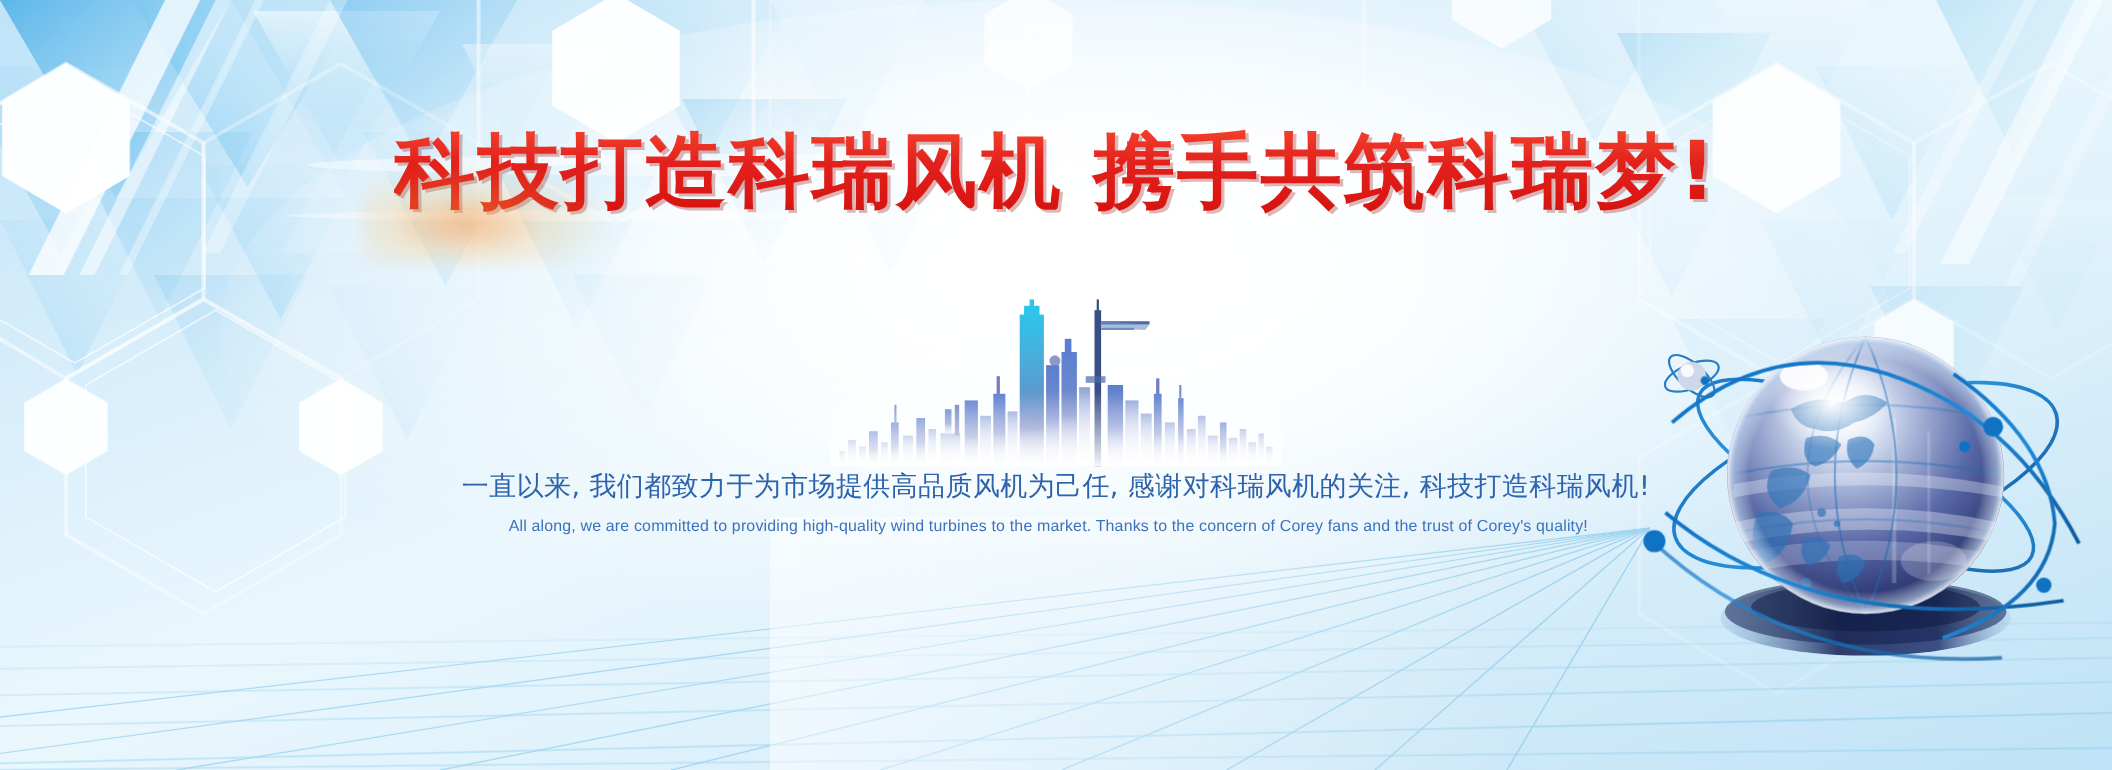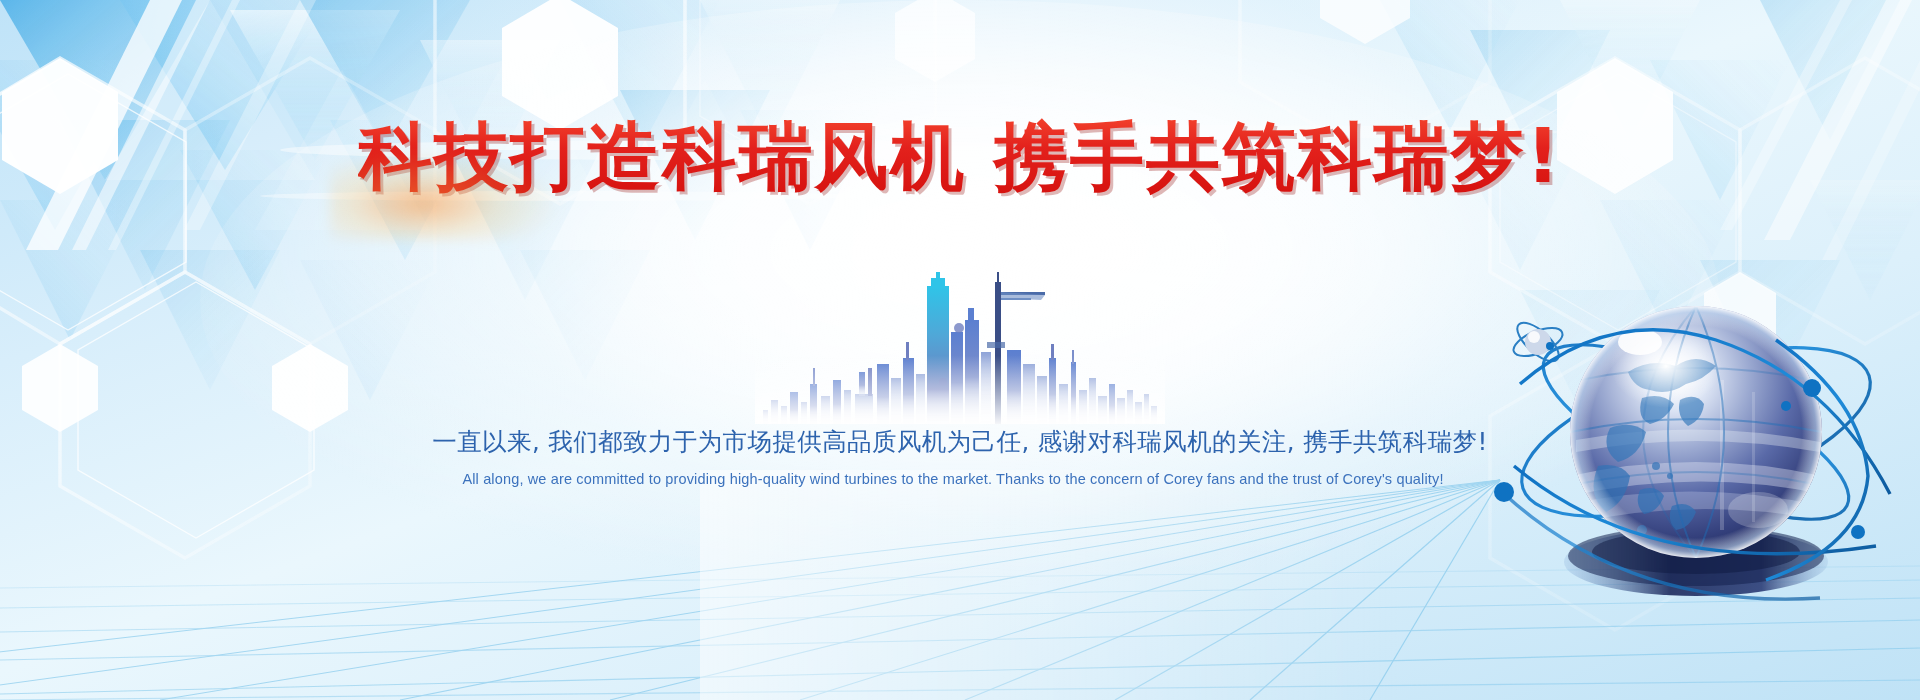--- a/index.html
+++ b/index.html
@@ -414,16 +414,16 @@
       <circle cx="60" cy="66" r="4" fill="#0f72c2"></circle>
     </g>
   </svg>
 
   <div class="headline-glow"></div>
   <div class="headline-wrap">
     <div class="headline-shadow">科技打造科瑞风机 携手共筑科瑞梦!</div>
     <span class="headline">科技打造科瑞风机 携手共筑科瑞梦!</span>
   </div>
 
-  <div class="sub-cn">一直以来, 我们都致力于为市场提供高品质风机为己任, 感谢对科瑞风机的关注, 携手共筑科瑞梦!</div>
+  <div class="sub-cn">一直以来, 我们都致力于为市场提供高品质风机为己任, 感谢对科瑞风机的关注, 科技打造科瑞风机!</div>
   <div class="sub-en">All along, we are committed to providing high-quality wind turbines to the market. Thanks to the concern of Corey fans and the trust of Corey's quality!</div>
 
 </div>
 
 </body></html>

